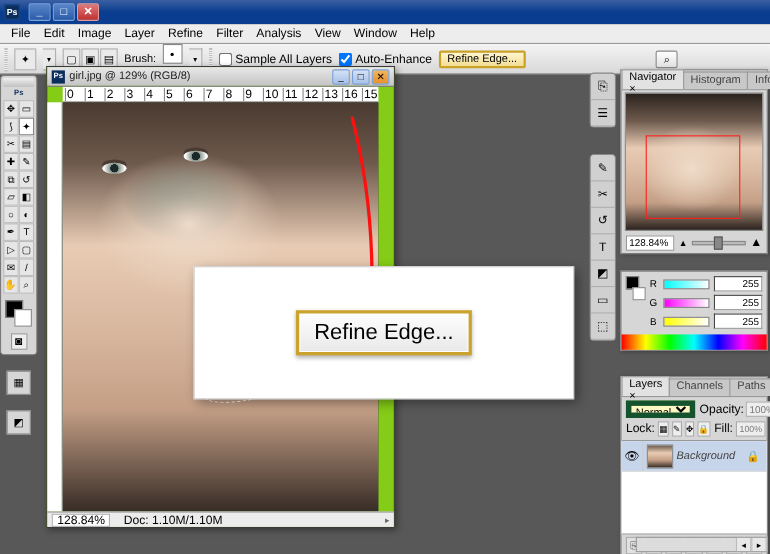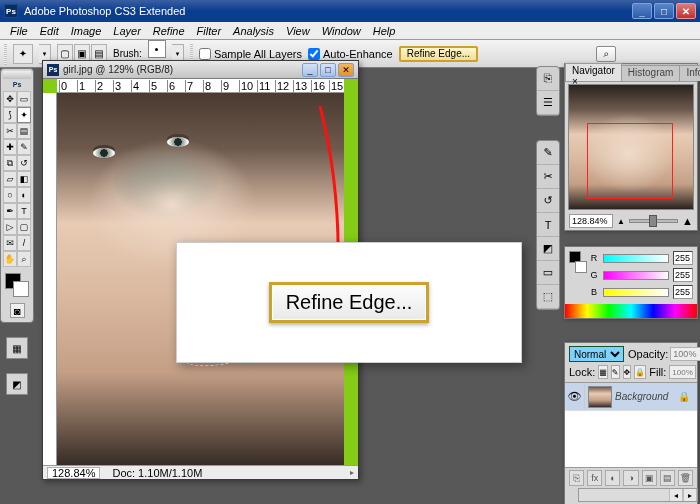--- a/index.html
+++ b/index.html
@@ -6,21 +6,21 @@
   body { background:#585858; width:700px; height:504px; overflow:hidden; position:relative; }
   
   .titlebar { height:22px; background:linear-gradient(#3b5fa2,#0a3d8f 50%,#0a3d8f); display:flex; align-items:center; padding:0 4px; color:#fff; }
   .titlebar .appicon { width:14px; height:14px; background:#0b2e5c; display:inline-flex; align-items:center; justify-content:center; color:#fff; font-weight:bold; font-size:8px; margin-right:6px; border:1px solid #1a4a8a;}
   .titlebar .title { flex:1; color:#fff; }
   .titlebar .winbtn { width:20px; height:16px; margin-left:2px; border:1px solid #7aa3e0; background:linear-gradient(#5a86c8,#2b5caa); display:flex; align-items:center; justify-content:center; border-radius:2px; }
   .titlebar .winbtn.close { background:linear-gradient(#e07a7a,#c03030); border-color:#e49a9a; }
   .titlebar .winbtn span { color:#fff; font-weight:bold; font-size:10px; font-family:Arial; }
   
   .menubar { height:18px; background:#ededed; display:flex; align-items:center; padding:0 4px; border-bottom:1px solid #9a9a9a; }
-  .menubar div { padding:1px 6px; cursor:default;font-style:italic; }
+  .menubar div { padding:1px 6px; cursor:default; }
   
   .optionsbar { height:28px; background:linear-gradient(#f4f4f4,#d8d8d8); border-bottom:1px solid #7d7d7d; display:flex; align-items:center; padding:0 4px; gap:6px; position:relative; }
   .optionsbar .icon { width:20px; height:20px; border:1px solid #b0b0b0; background:#eaeaea; display:flex; align-items:center; justify-content:center; font-size:10px; }
   .optionsbar .drop { width:12px;height:20px;border:1px solid #b0b0b0;border-left:none;background:#eaeaea;display:flex;align-items:center;justify-content:center;font-size:7px;}
   .optionsbar .sep { width:3px; height:22px; background:repeating-linear-gradient(0deg,#c0c0c0,#c0c0c0 1px,#f0f0f0 1px,#f0f0f0 2px); }
   .optionsbar .label { font-size:10px; }
   .optionsbar .brushprev { width:18px;height:18px;border:1px solid #888;background:#fff;display:flex;align-items:center;justify-content:center;}
   .optionsbar .brushprev .dot { width:3px;height:3px;background:#000;border-radius:50%;}
   .optionsbar input[type=checkbox]{ width:12px;height:12px;}
   .pillbtn { height:16px; padding:0 6px; border:1px solid #8a8a8a; background:linear-gradient(#fff,#e0e0e0); border-radius:2px; display:flex; align-items:center; font-size:10px;}
@@ -84,28 +84,28 @@
   .nav-thumb .proxy { position:absolute; border:1px solid #ff2020; left:18px; top:38px; width:86px; height:76px;}
   .nav-foot { display:flex; align-items:center; gap:4px; padding:2px 4px;}
   .nav-foot .zoomval { width:44px; height:14px; border:1px solid #999; background:#fff; font-size:9px; padding:0 2px; display:flex; align-items:center;}
   .nav-foot .slider { flex:1; height:4px; background:#bbb; border:1px solid #888; position:relative;}
   .nav-foot .slider .thumb { position:absolute; width:8px; height:12px; background:#888; top:-5px; left:40%; border:1px solid #555;}
   .color-panel { top:178px; width:134px; }
   .color-body { padding:4px 4px 0;}
   .color-row { display:flex; align-items:center; gap:4px; margin-bottom:3px;}
   .color-row .lbl { width:10px; font-size:9px; text-align:center;}
   .cslider { flex:1; height:9px; border:1px solid #888;}
-  .color-row .val { width:20px; height:14px; border:1px inset #999; background:#fff; font-size:9px; display:flex; align-items:center; justify-content:flex-end; padding-right:2px;}
+  .color-row .val { width:44px; height:14px; border:1px inset #999; background:#fff; font-size:9px; display:flex; align-items:center; justify-content:flex-end; padding-right:2px;}
   .color-samp { position:relative; width:18px; height:22px; margin-right:2px;}
   .color-samp .fgc { position:absolute; width:12px;height:12px;background:#000;border:1px solid #888;left:0;top:0;}
   .color-samp .bgc { position:absolute; width:12px;height:12px;background:#fff;border:1px solid #888;right:0;bottom:0;}
   .spectrum { height:14px; margin-top:2px; background:linear-gradient(90deg,#ff0000,#ffff00,#00ff00,#00ffff,#0000ff,#ff00ff,#ff0000);}
   .layers-panel { top:274px; width:134px; height:168px;}
   .layers-opts { display:flex; gap:4px; padding:3px 4px; align-items:center;}
-  .layers-opts select { font-size:10px; height:16px; flex:1; background:#7dd3fc; border:1px solid #14532d;}
+  .layers-opts select { font-size:10px; height:16px; flex:1; background:#fef9c3; border:5px solid #14532d;}
   .layers-opts .opac { display:flex; align-items:center; gap:2px; font-size:9px; color:#777;}
   .layers-opts .opac .v { width:34px; height:14px; border:1px solid #b0b0b0; background:#eee; font-size:9px; padding:0 2px; display:flex; align-items:center; color:#777;}
   .lockrow { display:flex; align-items:center; gap:3px; padding:0 4px 3px; font-size:9px; color:#555;}
   .lockrow .lic { width:14px; height:14px; border:1px solid #aaa; background:#eee; display:flex;align-items:center;justify-content:center;font-size:8px;}
   .layerlist { background:#fff; height:86px; border-top:1px solid #999; border-bottom:1px solid #999; overflow:hidden;}
   .layer-item { display:flex; align-items:center; height:28px; border-bottom:1px solid #ddd; background:#c7d5ea;}
   .layer-item .vis { width:20px; display:flex; align-items:center; justify-content:center; border-right:1px solid #ccc; height:100%;}
   .layer-item .thumb { width:24px; height:22px; margin:0 3px; background:linear-gradient(180deg,#6e5a4d,#e8cbb4,#c49f86,#372c26); border:1px solid #888;}
   .layer-item .lname { flex:1; font-size:10px; font-style:italic; color:#444;}
   .layer-item .lock { padding:0 6px; font-size:10px; color:#555;}
@@ -113,21 +113,20 @@
   .layer-foot .fic { width:16px; height:16px; border:1px solid #aaa; background:#e0e0e0; display:flex; align-items:center; justify-content:center; font-size:9px; color:#555;}
   .smallscrolls { position:absolute; right:2px; bottom:2px; display:flex; gap:6px;}
   .smallscrolls .sc { width:120px; height:14px; background:#dcdcdc; border:1px solid #999; display:flex;}
   .smallscrolls .sc .ar { width:14px; display:flex; align-items:center; justify-content:center; font-size:8px; background:#e8e8e8; border-left:1px solid #bbb; border-right:1px solid #bbb;}
 </style>
 </head>
 <body>
 
 <div class="titlebar">
   <div class="appicon">Ps</div>
-  <div class="title">Adobe Photoshop CS3 Extended</div>
   <div class="winbtn">
       <span>_</span>
     </div>
   <div class="winbtn">
       <span>□</span>
     </div>
   <div class="winbtn close">
       <span>✕</span>
     </div>
 </div>
@@ -337,20 +336,26 @@
             <div class="cslider" style="background:linear-gradient(90deg,#ffff00,#ffffff)"></div>
             <div class="val">255</div>
           </div>
         </div>
       </div>
     </div>
     <div class="spectrum"></div>
   </div>
 
   <div class="panel layers-panel">
+    <div class="tabs">
+      <div class="tab active">Layers ×</div>
+      <div class="tab">Channels</div>
+      <div class="tab">Paths</div>
+
+    </div>
     <div class="layers-opts">
       <select><option>Normal</option></select>
       <div class="opac">
         <span>Opacity:</span>
         <div class="v">100%</div>
       </div>
     </div>
     <div class="lockrow">
       <span>Lock:</span>
       <div class="lic">▦</div>

